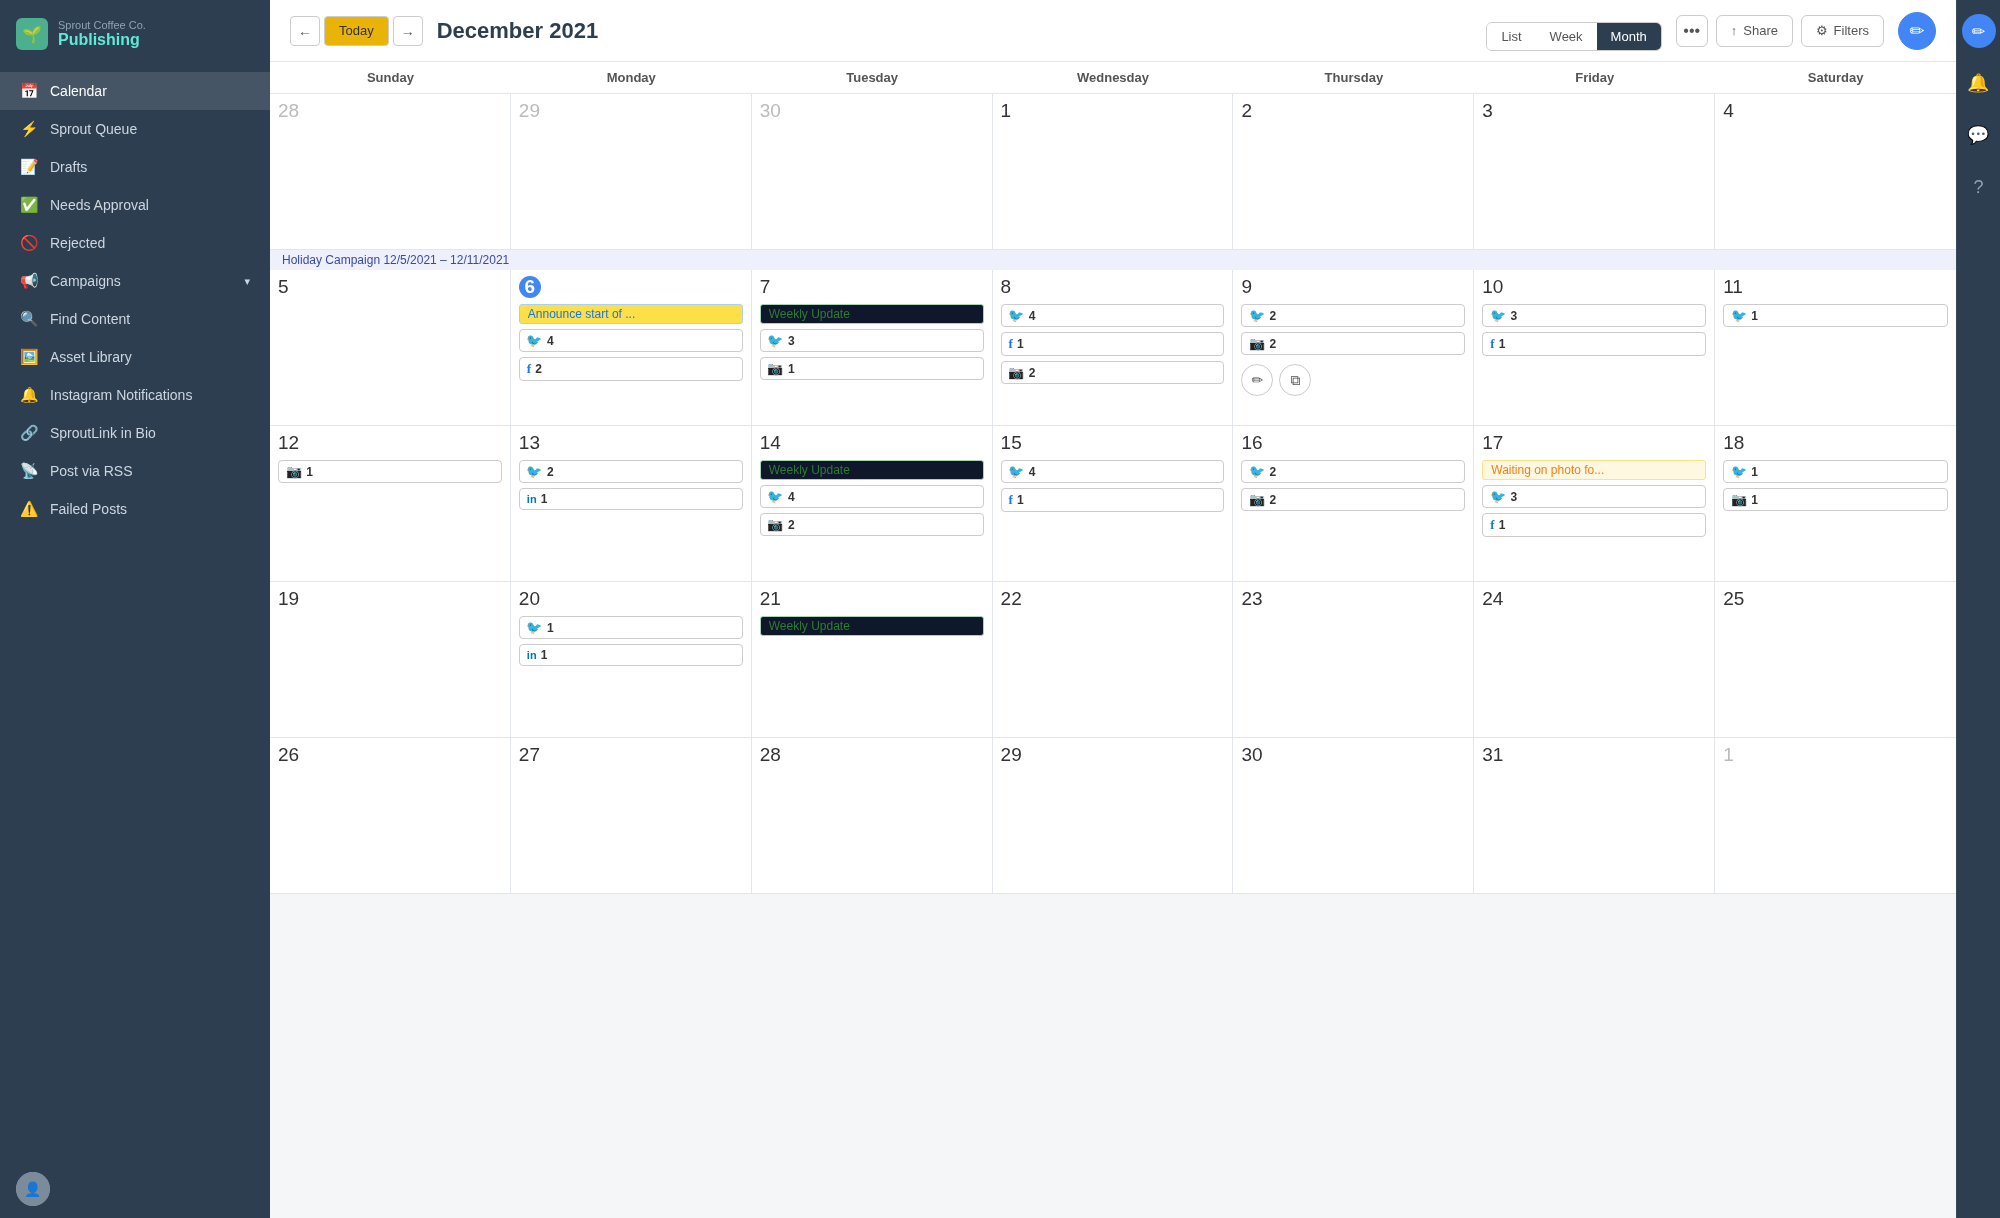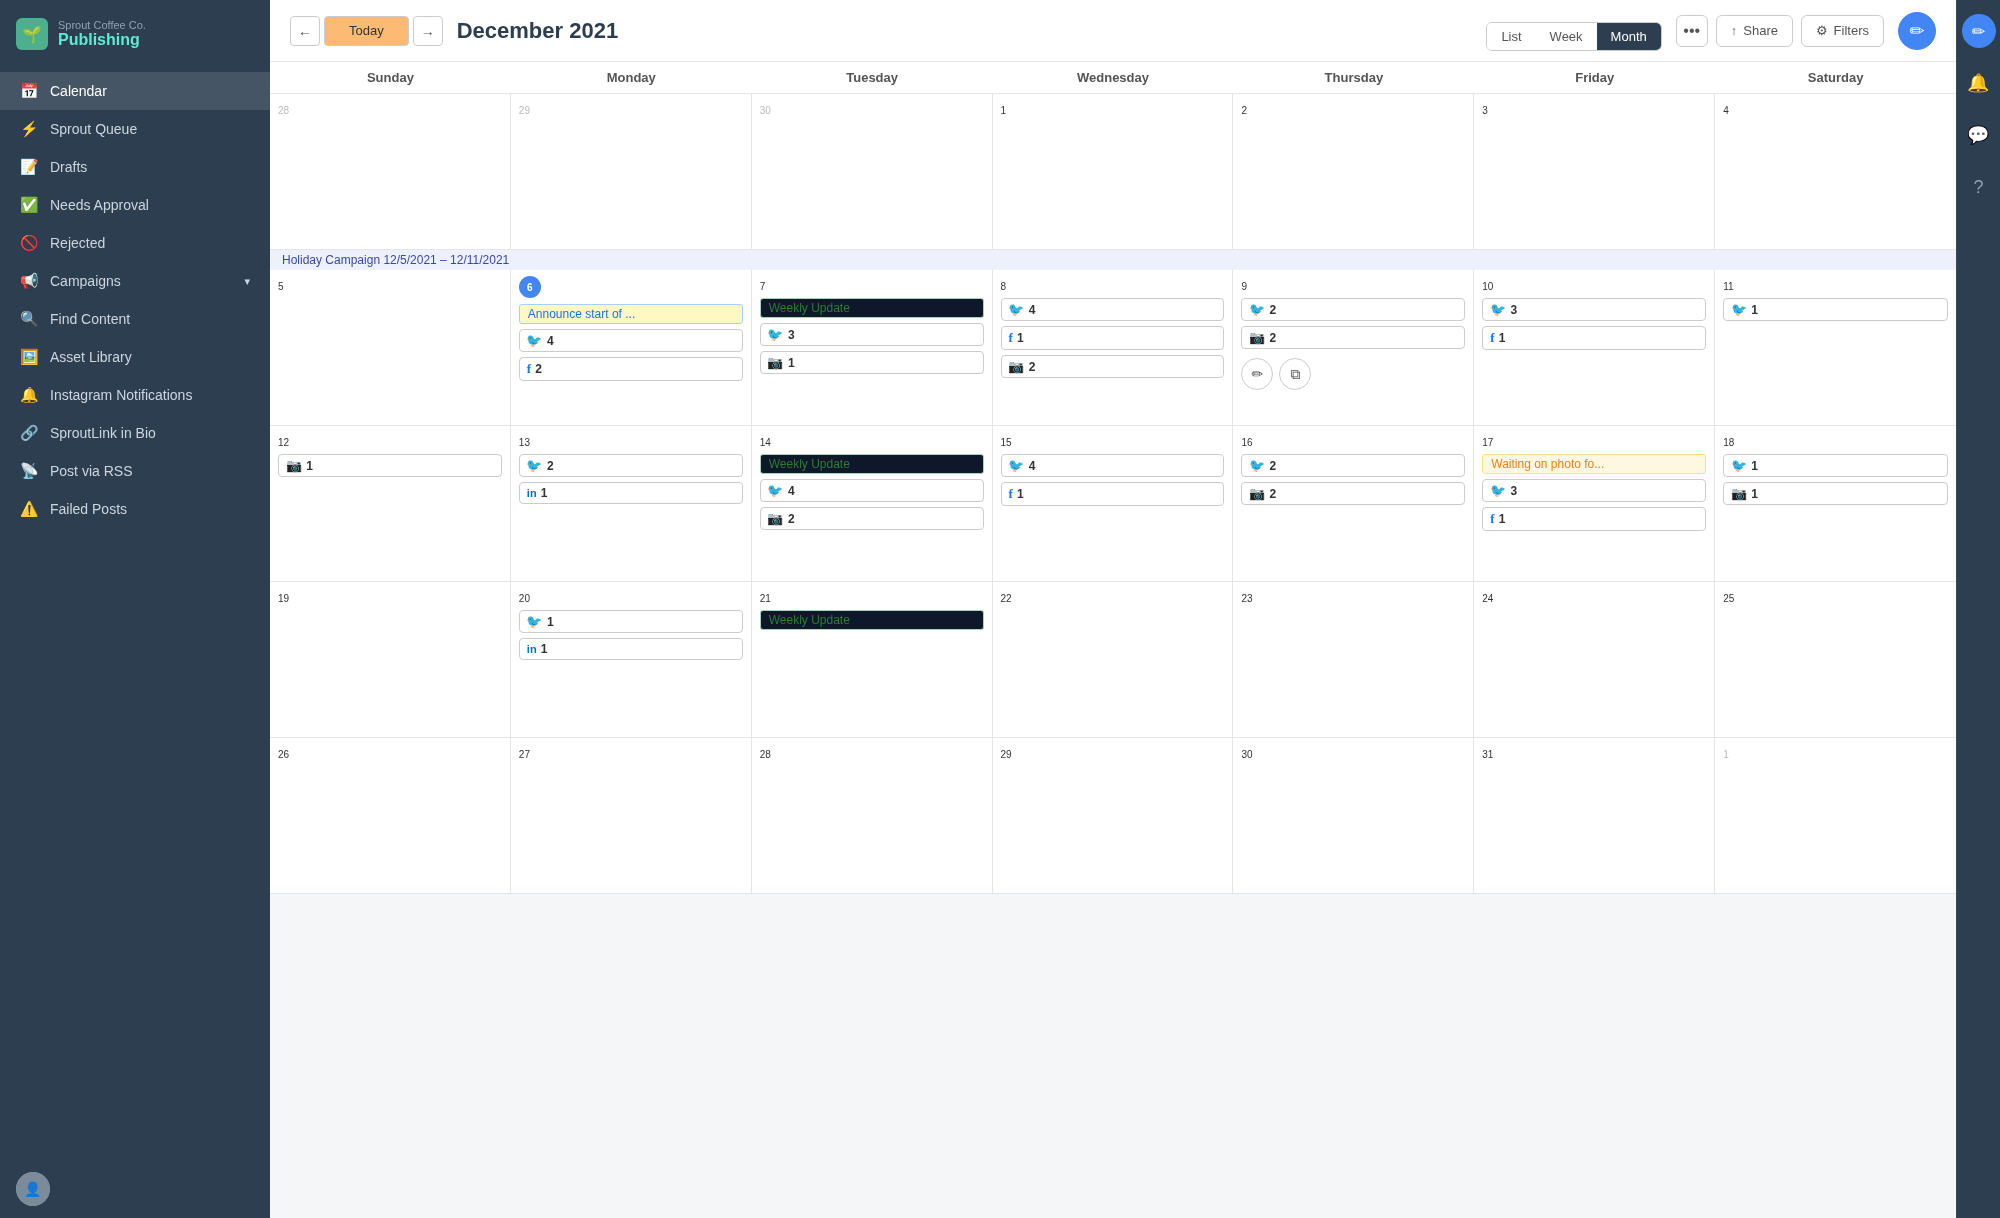--- a/index.html
+++ b/index.html
@@ -84,22 +84,22 @@
     }
     .nav-arrows { display: flex; gap: 4px; }
     .nav-btn {
       width: 30px; height: 30px;
       border: 1px solid #ccc; border-radius: 4px;
       background: #fff; cursor: pointer;
       display: flex; align-items: center; justify-content: center;
       font-size: 14px; color: #555;
     }
     .today-btn {
-      padding: 6px 24px; border: 1px solid #ccc; border-radius: 4px;
-      background: #fdba74; cursor: pointer; font-size: 13px; color: #333;
+      padding: 6px 14px; border: 1px solid #ccc; border-radius: 4px;
+      background: #eab308; cursor: pointer; font-size: 13px; color: #333;
     }
     .topbar-title { font-size: 22px; font-weight: 600; color: #2c3e50; flex: 1; }
     .view-group { display: flex; gap: 0; border: 1px solid #ccc; border-radius: 6px; overflow: hidden; margin-top: 12px; }
     .view-btn {
       padding: 6px 14px; font-size: 13px; cursor: pointer;
       background: #fff; border: none; color: #555;
     }
     .view-btn.active { background: #2c3e50; color: #fff; }
     .topbar-actions { display: flex; gap: 8px; }
     .action-btn {
@@ -141,39 +141,39 @@
     .cal-cell:last-child { border-right: none; }
     .cal-cell.other-month .date-num { color: #bbb; }
     .cal-cell.today .date-num {
       background: #4285f4;
       color: #fff;
       border-radius: 50%;
       width: 22px; height: 22px;
       display: flex; align-items: center; justify-content: center;
       font-weight: 700;
     }
-    .date-num { font-size: 10px; font-weight: 500; color: #333; margin-bottom: 4px; display: inline-block; }
+    .date-num { font-size: 19px; font-weight: 500; color: #333; margin-bottom: 4px; display: inline-block; }
 
     
     .post-tag {
       display: inline-flex; align-items: center; gap: 4px;
       border: 1px solid #ccc; border-radius: 4px;
       padding: 3px 7px; font-size: 12px; color: #333;
       margin-bottom: 3px; background: #fff; cursor: pointer;
       white-space: nowrap;
     }
     .post-tag .icon { font-size: 13px; }
     .post-tag .count { font-weight: 600; }
 
     .event-tag {
       border-radius: 3px; padding: 2px 8px; font-size: 12px; font-weight: 500;
       margin-bottom: 3px; cursor: pointer; display: inline-block; max-width: 100%;
       white-space: nowrap; overflow: hidden; text-overflow: ellipsis;
     }
-    .event-tag.blue { background: #fef9c3; color: #1a73e8; border: 1px solid #a8d0ff; }
+    .event-tag.blue { background: #fde047; color: #1a73e8; border: 1px solid #a8d0ff; }
     .event-tag.green { background: #0f172a; color: #2e7d32; border: 1px solid #a8d5b5; }
     .event-tag.yellow { background: #fff8e1; color: #f57f17; border: 1px solid #ffe082; }
 
     .action-icons { display: flex; gap: 6px; margin-top: 4px; }
     .action-icon-btn {
       width: 32px; height: 32px; border: 1px solid #ccc; border-radius: 50%;
       background: #fff; display: flex; align-items: center; justify-content: center;
       font-size: 14px; cursor: pointer; color: #555;
     }
 

